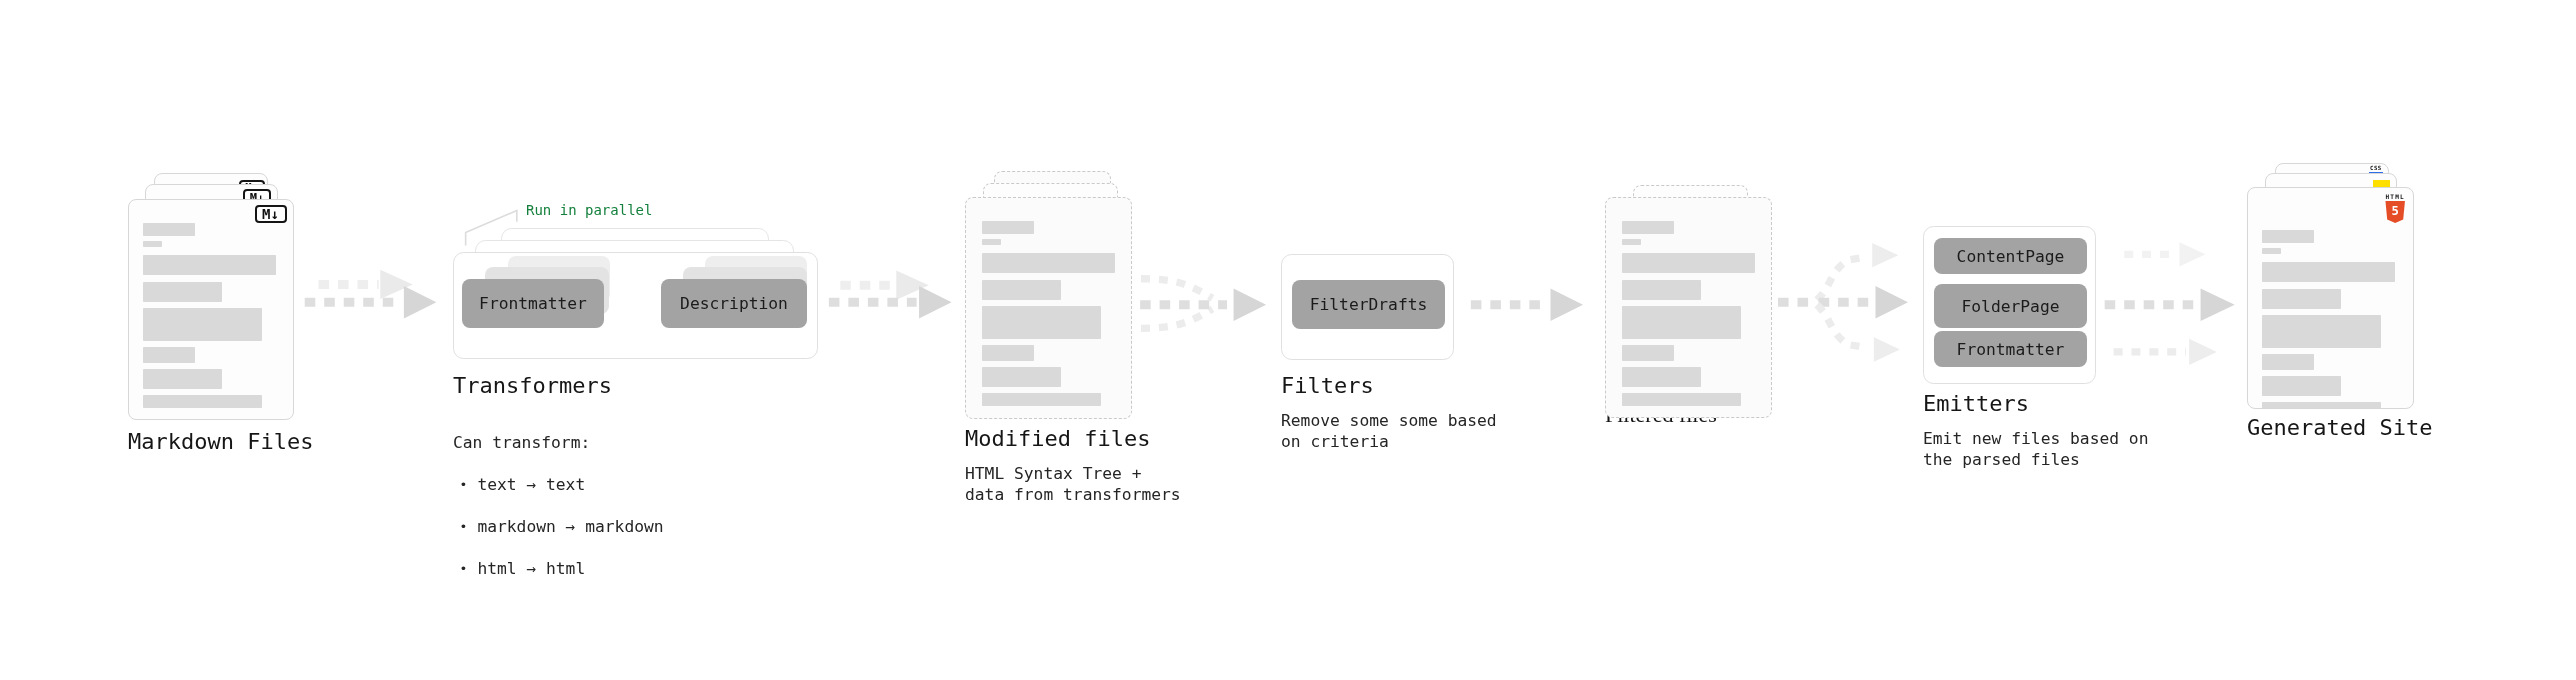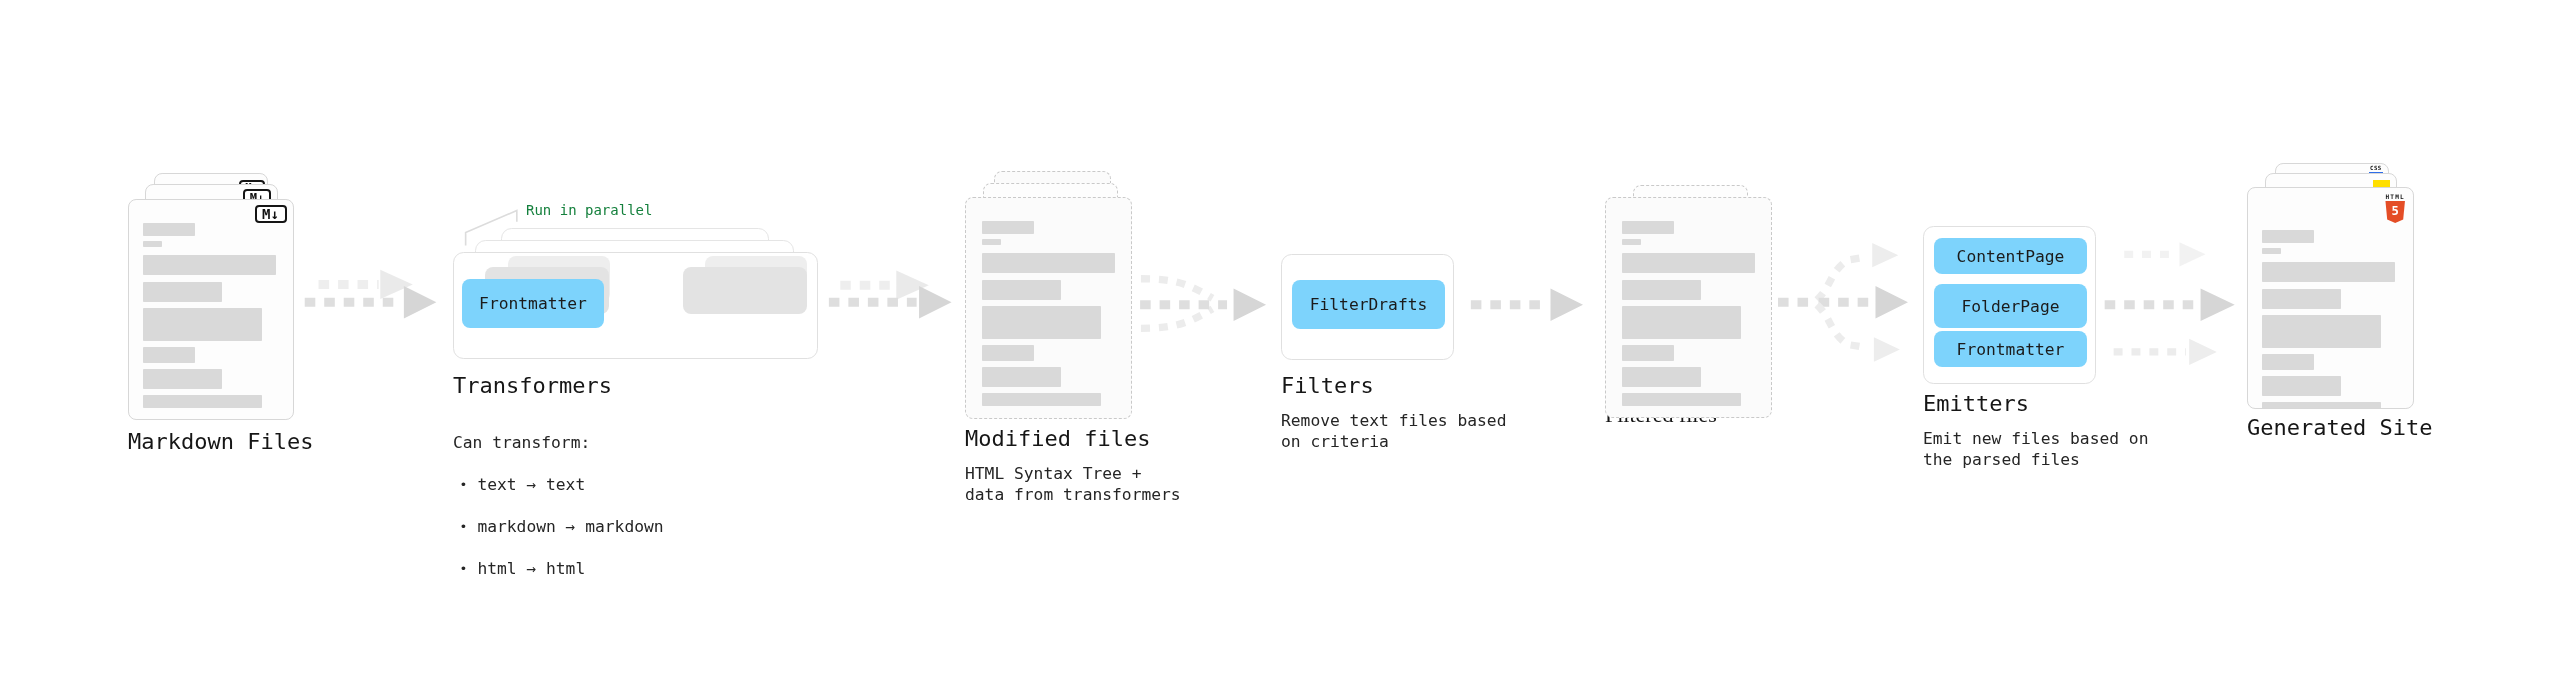--- a/index.html
+++ b/index.html
@@ -38,21 +38,21 @@
   .js-ic{position:absolute;right:6.5px;top:5.7px;width:17px;height:8.1px;background:#ffdf00;}
   .h5{position:absolute;right:7.3px;top:4.9px;width:21px;text-align:center;}
   .h5-t{font-size:6.1px;font-weight:bold;letter-spacing:1.2px;color:#111;line-height:7.3px;}
   .h5-s{width:19.5px;height:22px;margin:0.8px auto 0;background:#e44d26;color:#ffffff;
     font-size:12.2px;font-weight:bold;line-height:21px;
     clip-path:polygon(0% 0%,100% 0%,91% 84%,50% 100%,9% 84%);}
 
   
   .obox{position:absolute;background:#ffffff;border:1.6px solid #e0e0e0;border-radius:10.6px;box-sizing:border-box;}
   .obox.lt{border-color:#e5e5e5;}
-  .node{position:absolute;background:#7dd3fc;border-radius:8.1px;color:#1b1b1b;
+  .node{position:absolute;background:#a3a3a3;border-radius:8.1px;color:#1b1b1b;
     font-size:16.3px;display:flex;align-items:center;justify-content:center;}
   .ghost2{background:#e3e3e3;}
   .ghost3{background:#eeeeee;}
 
   
   .title{position:absolute;font-size:22px;line-height:22px;color:#161616;white-space:nowrap;}
   .sub{position:absolute;font-size:16.3px;line-height:21px;color:#252525;white-space:pre-line;}
   .annot{position:absolute;font-size:14px;line-height:16.3px;color:#15803d;white-space:nowrap;}
   .bl{display:flex;}
   .bl .mk{width:8.1px;margin-left:6.5px;margin-right:9.8px;font-size:13px;}
@@ -157,20 +157,21 @@
   <div class="obox lt" style="left:501px;top:228px;width:268px;height:107px;z-index:1;"></div>
   <div class="obox lt" style="left:475px;top:240px;width:319px;height:107px;z-index:2;"></div>
   <div class="obox" style="left:453px;top:252px;width:365px;height:107px;z-index:3;"></div>
 
   <div class="node ghost3" style="left:508px;top:256px;width:102px;height:46px;z-index:4;"></div>
   <div class="node ghost2" style="left:485px;top:267px;width:124px;height:47px;z-index:5;"></div>
   <div class="node" style="left:462px;top:279px;width:142px;height:49px;z-index:6;">Frontmatter</div>
 
   <div class="node ghost3" style="left:705px;top:256px;width:102px;height:46px;z-index:4;"></div>
   <div class="node ghost2" style="left:683px;top:267px;width:124px;height:47px;z-index:5;"></div>
+  <div class="node" style="left:661px;top:279px;width:146px;height:49px;z-index:6;">Description</div>
 
   <div class="title" style="left:453px;top:375px;">Transformers</div>
   <div class="sub" style="left:453px;top:411px;">
     <div>Can transform:</div>
     <div class="bl">
       <span class="mk">•</span>
       <span>text → text</span>
     </div>
     <div class="bl">
       <span class="mk">•</span>
@@ -196,21 +197,21 @@
       <i class="bar b8"></i>
     </div>
   </div>
   <div class="title" style="left:965px;top:428px;">Modified files</div>
   <div class="sub" style="left:965px;top:463px;">HTML Syntax Tree +
 data from transformers</div>
 
   <div class="obox" style="left:1281px;top:254px;width:173px;height:106px;"></div>
   <div class="node" style="left:1292px;top:280px;width:153px;height:49px;">FilterDrafts</div>
   <div class="title" style="left:1281px;top:375px;">Filters</div>
-  <div class="sub" style="left:1281px;top:410px;">Remove text files based
+  <div class="sub" style="left:1281px;top:410px;">Remove some some based
 on criteria</div>
 
   <div class="card dashedc" style="left:1633px;top:185px;width:115px;height:41px;z-index:1;background:#fdfdfd;"></div>
   <div class="card dashedc" style="left:1605px;top:197px;width:167px;height:221px;z-index:2;">
     <div class="bars" style="left:16.3px;">
       <i class="bar b1"></i>
       <i class="bar b2"></i>
       <i class="bar b3"></i>
       <i class="bar b4"></i>
       <i class="bar b5"></i>

